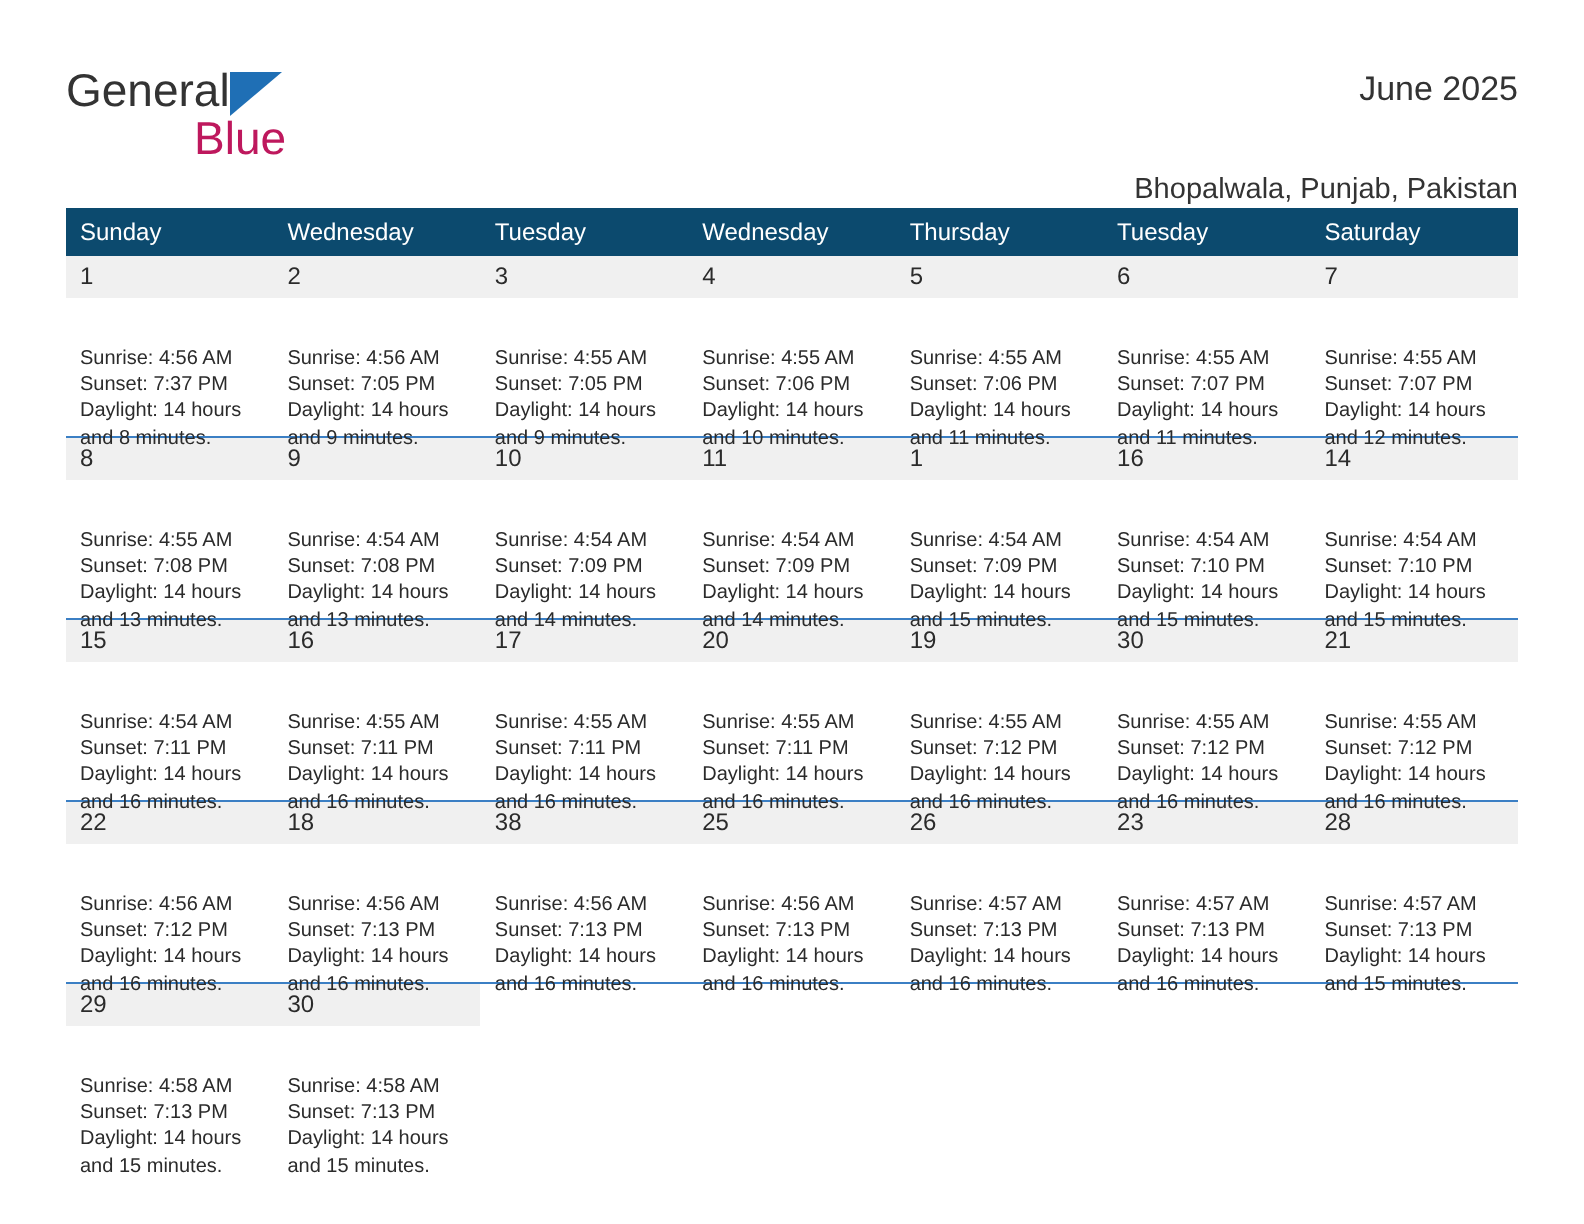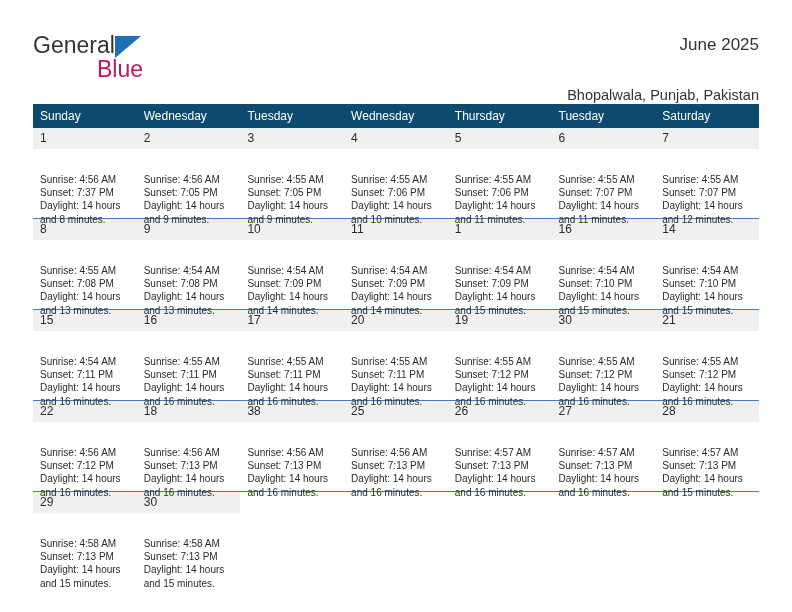--- a/index.html
+++ b/index.html
@@ -473,21 +473,21 @@
               <div class="info">
                 <div>Sunrise: 4:57 AM</div>
                 <div>Sunset: 7:13 PM</div>
                 <div>Daylight: 14 hours</div>
                 <div>and 16 minutes.</div>
               </div>
             </div>
           </td>
           <td>
             <div class="cell">
-              <div class="daynum">27</div>
+              <div class="daynum">23</div>
               <div class="info">
                 <div>Sunrise: 4:57 AM</div>
                 <div>Sunset: 7:13 PM</div>
                 <div>Daylight: 14 hours</div>
                 <div>and 16 minutes.</div>
               </div>
             </div>
           </td>
           <td>
             <div class="cell">

